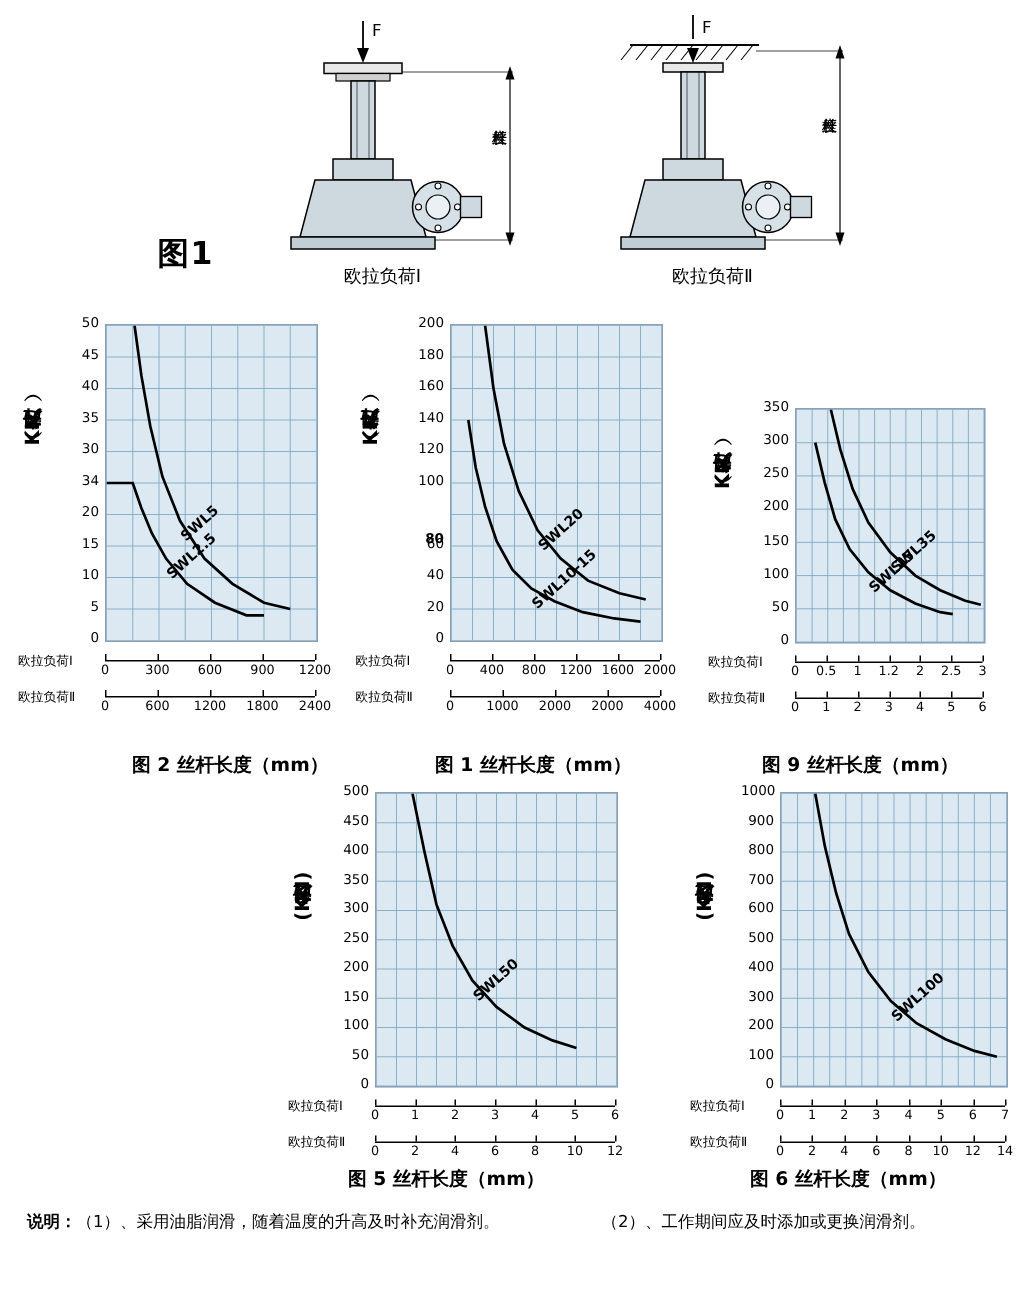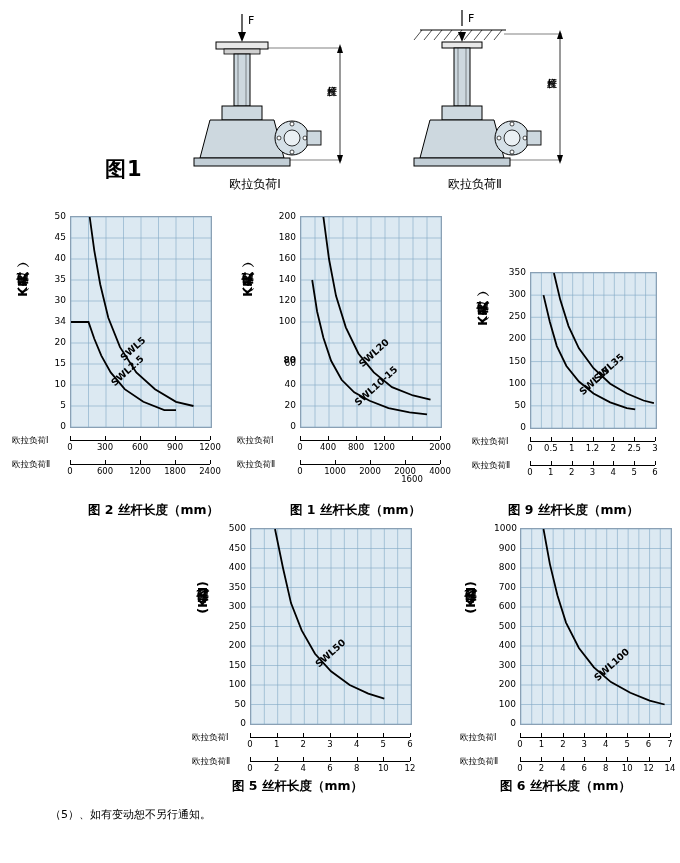--- a/index.html
+++ b/index.html
@@ -239,21 +239,21 @@
       <div class="axisline" style="left: 300px; top: 440px; width: 140px;"></div>
       <div class="tickmark" style="left: 300px; top: 436px;"></div>
       <div class="num" style="left: 300px; top: 442px;">0</div>
       <div class="tickmark" style="left: 328px; top: 436px;"></div>
       <div class="num" style="left: 328px; top: 442px;">400</div>
       <div class="tickmark" style="left: 356px; top: 436px;"></div>
       <div class="num" style="left: 356px; top: 442px;">800</div>
       <div class="tickmark" style="left: 384px; top: 436px;"></div>
       <div class="num" style="left: 384px; top: 442px;">1200</div>
       <div class="tickmark" style="left: 412px; top: 436px;"></div>
-      <div class="num" style="left: 412px; top: 442px; margin-top: 32px;">1600</div>
+      <div class="num" style="left: 412px; top: 442px;">1600</div>
       <div class="tickmark" style="left: 440px; top: 436px;"></div>
       <div class="num" style="left: 440px; top: 442px;">2000</div>
       <div class="axis-row" style="left: 237px; top: 459px;">欧拉负荷Ⅱ</div>
       <div class="axisline" style="left: 300px; top: 464px; width: 140px;"></div>
       <div class="tickmark" style="left: 300px; top: 460px;"></div>
       <div class="num" style="left: 300px; top: 466px;">0</div>
       <div class="tickmark" style="left: 335px; top: 460px;"></div>
       <div class="num" style="left: 335px; top: 466px;">1000</div>
       <div class="tickmark" style="left: 370px; top: 460px;"></div>
       <div class="num" style="left: 370px; top: 466px;">2000</div>
@@ -492,16 +492,16 @@
       <div class="num" style="left: 627.143px; top: 763px;">10</div>
       <div class="tickmark" style="left: 648.571px; top: 757px;"></div>
       <div class="num" style="left: 648.571px; top: 763px;">12</div>
       <div class="tickmark" style="left: 670px; top: 757px;"></div>
       <div class="num" style="left: 670px; top: 763px;">14</div>
       <div class="caption" style="left: 500px; top: 778px;"><span>图 6</span><span>  丝杆长度（mm）</span></div>
     </div>
   </div>
 
 <div class="notes">
-  <div class="row" style="padding-left:32px;">
-    <span class="c1">（5）、如有变动恕不另行通知。</span>
+  <div class="row">
+    <span class="title">说明：</span><span class="c1">（1）、采用油脂润滑，随着温度的升高及时补充润滑剂。</span><span class="c2">（2）、工作期间应及时添加或更换润滑剂。</span>
   </div>
 </div>
 
 </body></html>

